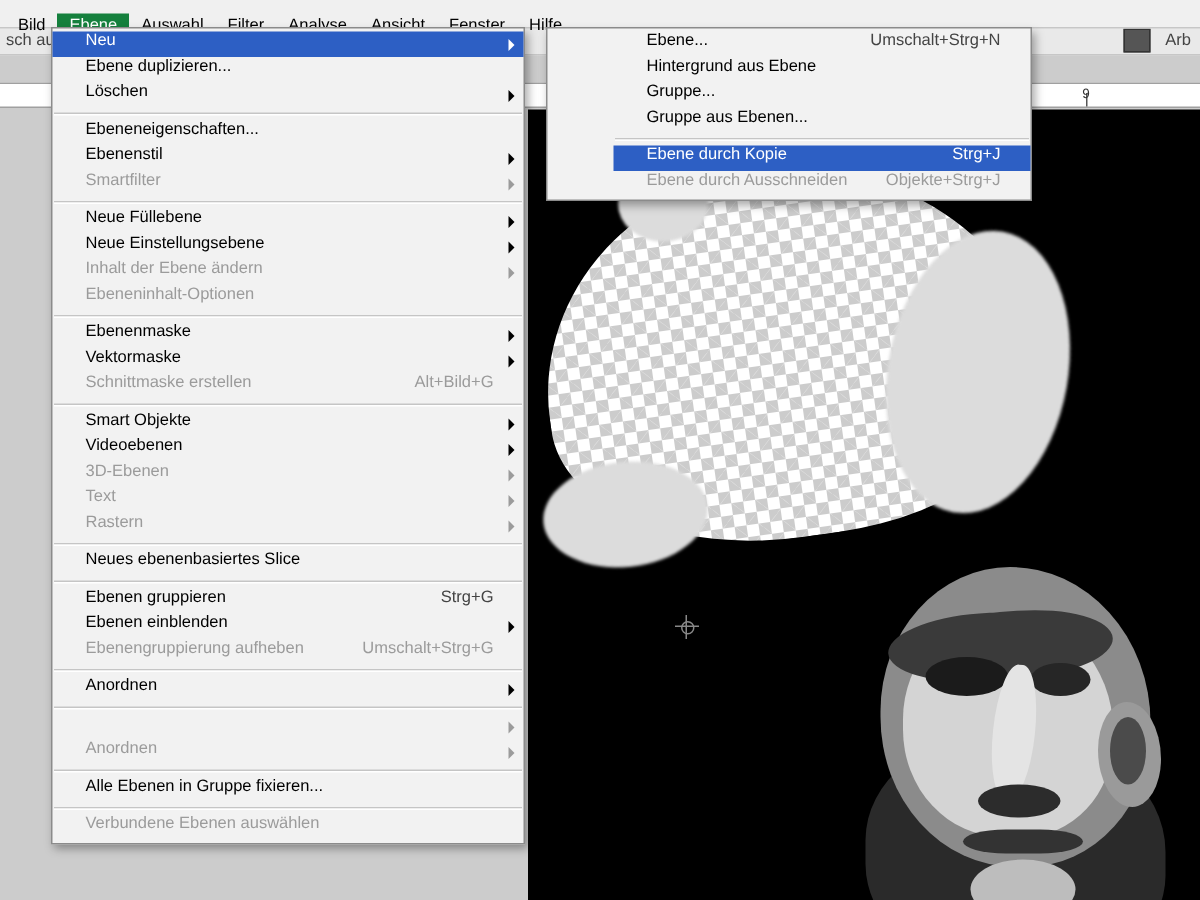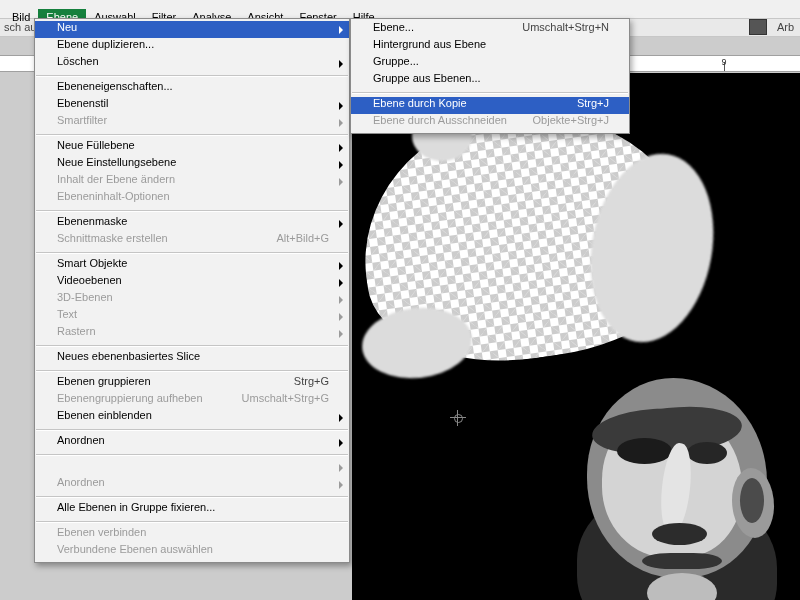--- a/index.html
+++ b/index.html
@@ -293,20 +293,24 @@
       <span class="arrow"></span>
     </div>
     <div class="row disabled">
       <span class="label">Ebeneninhalt-Optionen</span>
     </div>
     <div class="sep"></div>
     <div class="row">
       <span class="label">Ebenenmaske</span>
       <span class="arrow"></span>
     </div>
+    <div class="row">
+      <span class="label">Vektormaske</span>
+      <span class="arrow"></span>
+    </div>
     <div class="row disabled">
       <span class="label">Schnittmaske erstellen</span>
       <span class="shortcut">Alt+Bild+G</span>
     </div>
     <div class="sep"></div>
     <div class="row">
       <span class="label">Smart Objekte</span>
       <span class="arrow"></span>
     </div>
     <div class="row">
@@ -327,55 +331,52 @@
     </div>
     <div class="sep"></div>
     <div class="row">
       <span class="label">Neues ebenenbasiertes Slice</span>
     </div>
     <div class="sep"></div>
     <div class="row">
       <span class="label">Ebenen gruppieren</span>
       <span class="shortcut">Strg+G</span>
     </div>
+    <div class="row">
+      <span class="label">Ebenen einblenden</span>
+      <span class="arrow"></span>
+    </div>
     <div class="row disabled">
       <span class="label">Ebenengruppierung aufheben</span>
       <span class="shortcut">Umschalt+Strg+G</span>
     </div>
-    <div class="row">
-      <span class="label">Ebenen einblenden</span>
-      <span class="arrow"></span>
-    </div>
     <div class="sep"></div>
     <div class="row">
       <span class="label">Anordnen</span>
       <span class="arrow"></span>
     </div>
     <div class="sep"></div>
     <div class="row disabled">
       <span class="arrow"></span>
     </div>
     <div class="row disabled">
       <span class="label">Anordnen</span>
       <span class="arrow"></span>
     </div>
     <div class="sep"></div>
     <div class="row">
       <span class="label">Alle Ebenen in Gruppe fixieren...</span>
     </div>
     <div class="sep"></div>
     <div class="row disabled">
-      <span class="label">Ebenen verbinden</span>
-    </div>
-    <div class="row disabled">
       <span class="label">Verbundene Ebenen auswählen</span>
     </div>
   </div>
 
-<div class="menu" id="neu-submenu" style="left:350px; top:18px; width:278px;">
+<div class="menu" id="neu-submenu" style="left:364px; top:18px; width:278px;padding-left:44px;">
     <div class="row">
       <span class="label">Ebene...</span>
       <span class="shortcut">Umschalt+Strg+N</span>
     </div>
     <div class="row">
       <span class="label">Hintergrund aus Ebene</span>
     </div>
     <div class="row">
       <span class="label">Gruppe...</span>
     </div>

